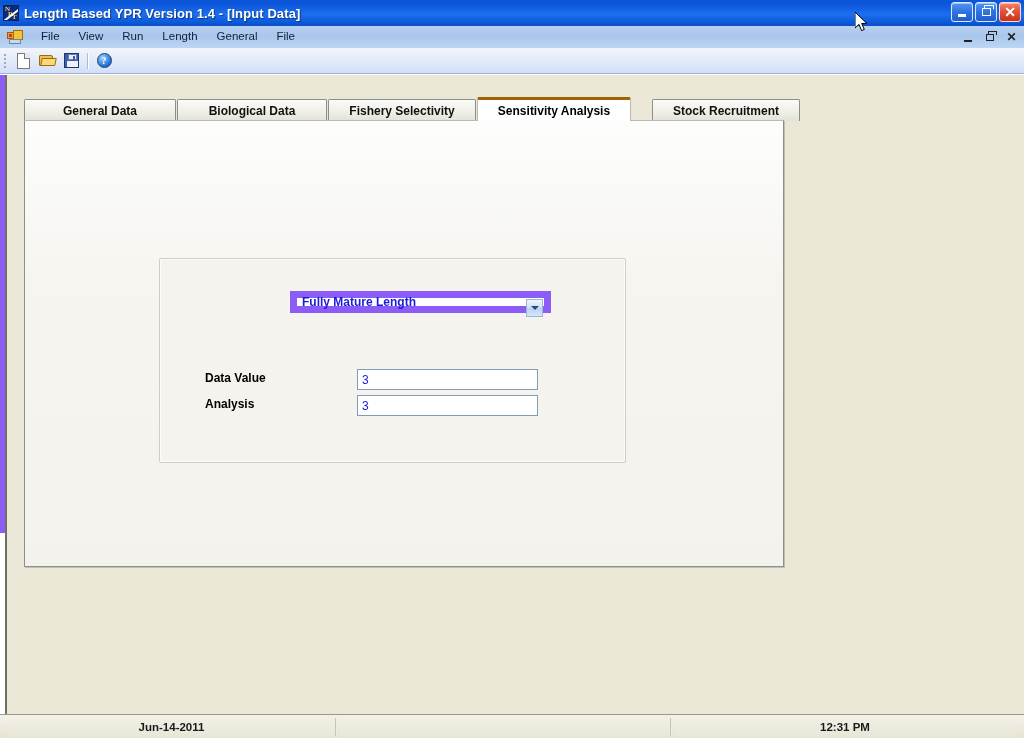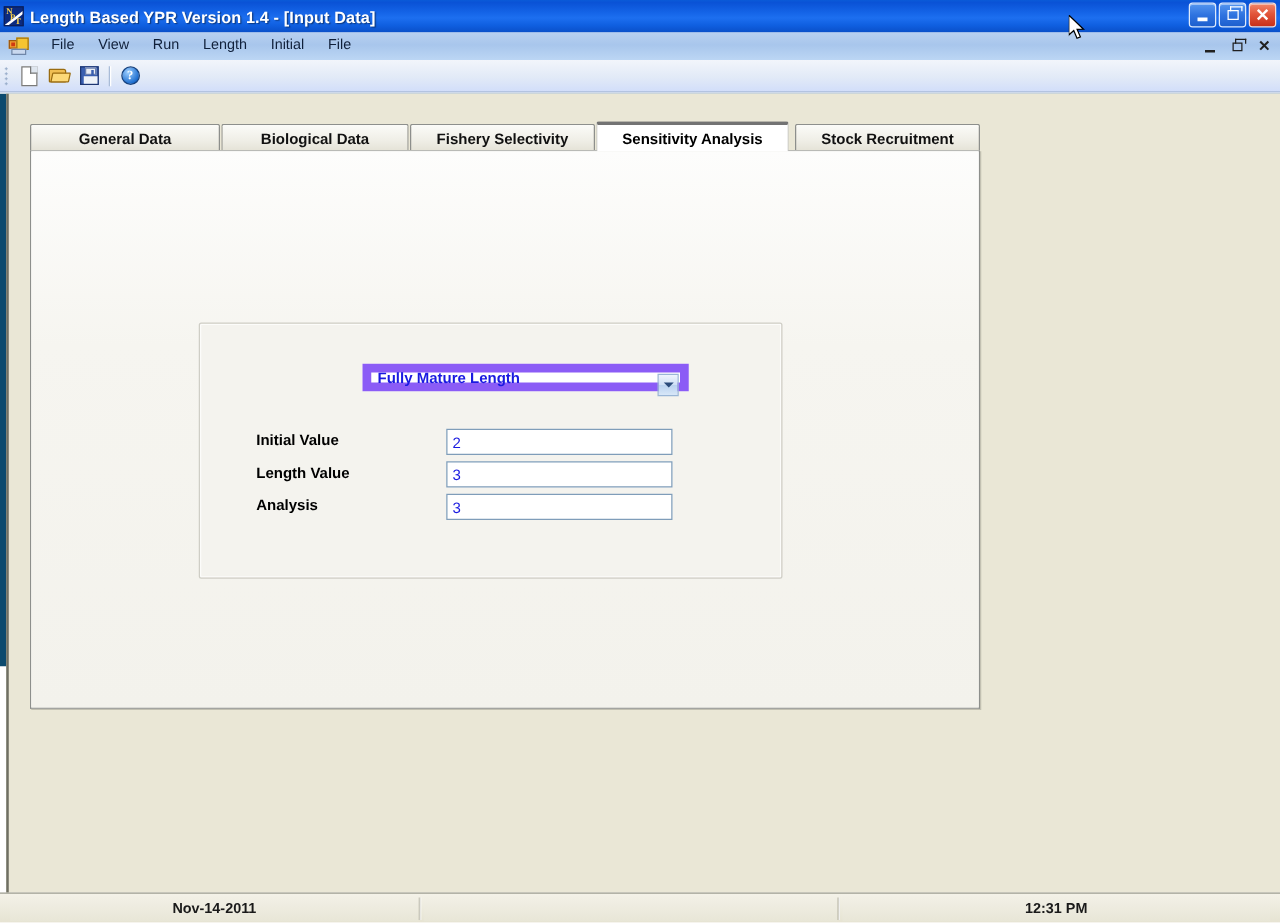--- a/index.html
+++ b/index.html
@@ -121,21 +121,21 @@
   .ico-save .lbl { position:absolute; left:2px; bottom:0px; width:11px; height:6px; background:#eef2f8; }
   .tb-sep { width: 1px; height: 16px; background: #a9bcd8; margin: 0 4px; box-shadow: 1px 0 0 #ffffff; }
   .ico-help { width: 15px; height: 15px; border-radius:50%;
       background: radial-gradient(circle at 35% 30%, #9fd0ff, #1f6fd0 70%, #14498f);
       border:1px solid #15407d; color:#fff; font-size:10px; font-weight:bold;
       display:flex; align-items:center; justify-content:center; font-family:"Liberation Serif", serif; }
 
   
   .mdi-client {
     position: absolute; left: 0; top: 75px; width: 1024px; height: 458px;
-    background: #0c4a6e;
+    background: #8b5cf6;
   }
   .mdi-child {
     position: absolute; left: 5px; top: 0px; width: 1019px; height: 639px;
     background: #eae7d6;
     border-left: 2px solid #6f6f62;
   }
 
   
   .tabstrip {
     position: absolute; left: 17px; top: 24px; width: 760px; height: 22px;
@@ -147,21 +147,21 @@
     border-bottom: none;
     border-radius: 2px 2px 0 0;
     display: flex; align-items: center; justify-content: center;
     font-size: 12px; font-weight: bold; color: #111111;
     white-space: nowrap;
   }
   .tab.selected {
     top: -2px; height: 24px;
     background: #ffffff;
     border: 1px solid #b8b9b5;
-    border-top: 3px solid #737373;
+    border-top: 3px solid #a16207;
     border-bottom: none;
     z-index: 5;
     color: #000000;
   }
 
   .tabpanel {
     position: absolute; left: 17px; top: 45px; width: 760px; height: 447px;
     background: #f4f3ee;
     border: 1px solid #8d8f8c;
     border-top: 1px solid #b9bab6;
@@ -266,21 +266,21 @@
   <div class="menubar">
     <div class="mdi-sysicon">
       <span class="sq1"></span>
         <span class="sq2"></span>
         <span class="sq3"></span>
     </div>
     <div class="menu-item">File</div>
     <div class="menu-item">View</div>
     <div class="menu-item">Run</div>
     <div class="menu-item">Length</div>
-    <div class="menu-item">Initial</div>
+    <div class="menu-item">General</div>
     <div class="menu-item">File</div>
 
     <div class="mdi-buttons">
       <div class="mdibtn">
           <span class="g-min"></span>
         </div>
       <div class="mdibtn">
           <span class="g-res"></span>
         </div>
       <div class="mdibtn">
@@ -313,44 +313,38 @@
   </div>
 
   <div class="mdi-client">
     <div class="mdi-child">
 
       <div class="tabstrip">
         <div class="tab" style="left:0px;width:152px;">General Data</div>
         <div class="tab" style="left:304px;width:148px;">Fishery Selectivity</div>
         <div class="tab" style="left:153px;width:150px;">Biological Data</div>
         <div class="tab selected" style="left:453px;width:154px;">Sensitivity Analysis</div>
-        <div class="tab" style="left:612px;width:148px;">Stock Recruitment</div>
+        <div class="tab" style="left:628px;width:148px;">Stock Recruitment</div>
       </div>
 
       <div class="tabpanel">
         <div class="tabpanel-inner">
 
           <div class="groupbox">
 
             <div class="combo">
               <span class="combo-text">Fully Mature Length</span>
               <span class="combo-btn">
                   <span class="chev"></span>
                 </span>
             </div>
 
-            <div class="field-row" style="top:84px;">
-              <span class="field-label">Initial Value</span>
-              <span class="field-input">
-                <span class="field-value">2</span>
-              </span>
-            </div>
 
             <div class="field-row" style="top:110px;">
-              <span class="field-label">Length Value</span>
+              <span class="field-label">Data Value</span>
               <span class="field-input">
                 <span class="field-value">3</span>
               </span>
             </div>
 
             <div class="field-row" style="top:136px;">
               <span class="field-label">Analysis</span>
               <span class="field-input">
                 <span class="field-value">3</span>
               </span>
@@ -358,21 +352,21 @@
 
           </div>
 
         </div>
       </div>
 
     </div>
   </div>
 
   <div class="statusbar">
-    <div class="sb-panel" style="left:8px;width:327px;">Nov-14-2011</div>
+    <div class="sb-panel" style="left:8px;width:327px;">Jun-14-2011</div>
     <div class="sb-div" style="left:335px;"></div>
     <div class="sb-panel" style="left:339px;width:331px;"></div>
     <div class="sb-div" style="left:670px;"></div>
     <div class="sb-panel" style="left:674px;width:342px;text-align:center;">12:31 PM</div>
   </div>
 
   <div class="cursor">
     <svg width="14" height="21" viewBox="0 0 14 21">
       <polygon points="0,0 0,16 4,12.4 6.6,18.6 9.3,17.5 6.7,11.5 11.8,11.4" fill="#ffffff" stroke="#000000" stroke-width="1"></polygon>
     </svg>

